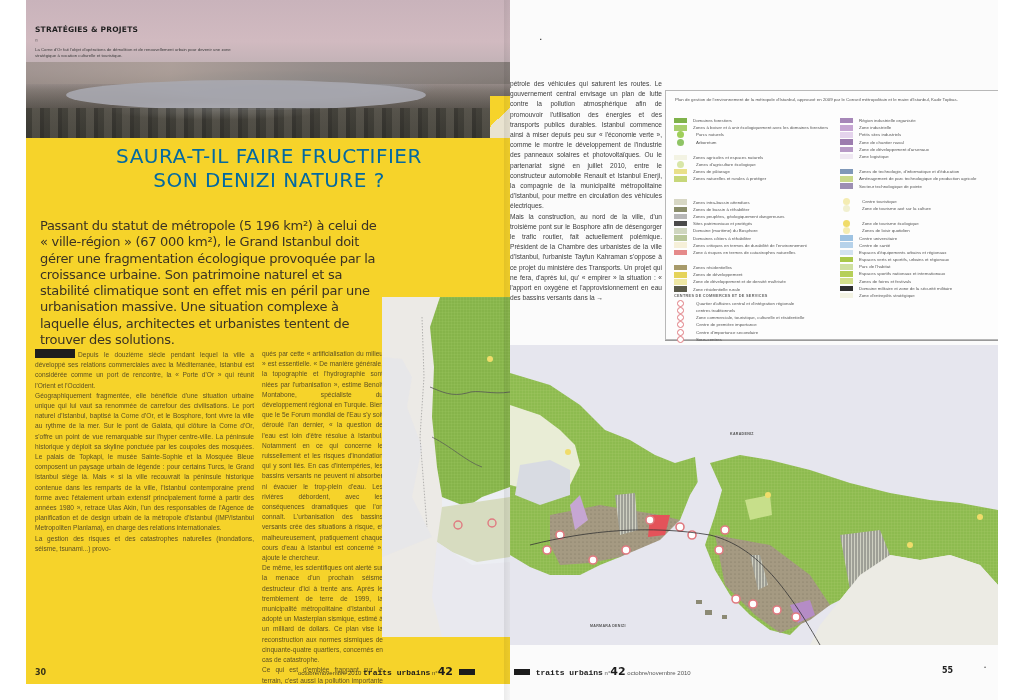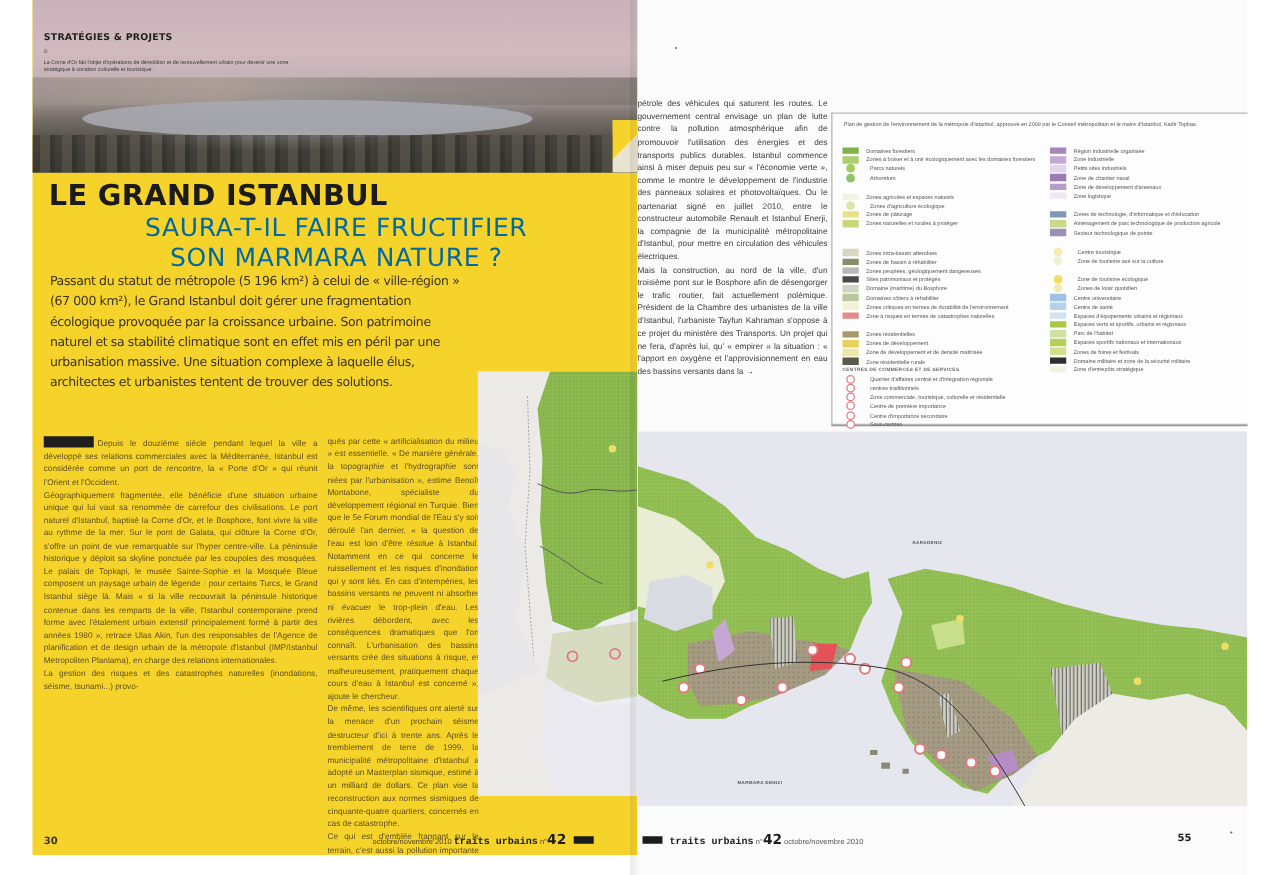--- a/index.html
+++ b/index.html
@@ -27,21 +27,21 @@
   .photo .fold { position: absolute; right: 0; top: 96px; width: 20px; height: 42px; background: linear-gradient(135deg, #f6d32a 50%, #e9e3d0 50%); }
 
   .section-label { position: absolute; left: 9px; top: 25px; font-family: "DejaVu Sans", sans-serif; font-weight: bold; font-size: 7.5px; color: #1f1f1f; letter-spacing: .2px; }
   .caption-mark { position: absolute; left: 9px; top: 38px; font-size: 4px; color: #333; }
   .photo-caption { position: absolute; left: 9px; top: 47px; width: 210px; font-size: 4.3px; line-height: 5.6px; color: #3a3a3a; }
 
   .headline { position: absolute; left: 13px; top: 144px; width: 460px; }
   .headline .h-main { font-family: "DejaVu Sans", sans-serif; font-weight: bold; font-size: 23px; color: #1b1b1b; letter-spacing: .3px; line-height: 26px; }
   .headline .h-sub { font-family: "DejaVu Sans", sans-serif; font-size: 20px; color: #0369a1; line-height: 24px; letter-spacing: .5px; text-align: center; }
 
-  .chapo { position: absolute; left: 14px; top: 218px; width: 340px; font-family: "DejaVu Sans", sans-serif; font-size: 10px; line-height: 16.3px; color: #3b3324; letter-spacing: -0.3px; }
+  .chapo { position: absolute; left: 14px; top: 218px; width: 340px; font-family: "DejaVu Sans", sans-serif; font-size: 13px; line-height: 16.3px; color: #3b3324; letter-spacing: -0.3px; }
 
   .col { position: absolute; font-size: 6.6px; line-height: 10.2px; color: #5d5023; text-align: justify; }
   .col.c1 { left: 9px; top: 349px; width: 219px; }
   .col.c2 { left: 236px; top: 349px; width: 121px; }
   .col p { text-indent: 0; margin: 0; }
   .dropblock { display: inline-block; width: 40px; height: 9px; background: #1e1e1e; vertical-align: -1px; margin-right: 3px; }
 
   .folio-left { position: absolute; left: 9px; top: 668px; font-family: "DejaVu Sans", sans-serif; font-weight: bold; font-size: 8px; color: #3a3418; }
   .footer-left { position: absolute; left: 272px; top: 665px; font-size: 6px; color: #4a4222; white-space: nowrap; }
   .footer-left .brand, .footer-right .brand { font-family: Liberation Mono, monospace; font-weight: bold; font-size: 8px; color: #1c1c1c; }
@@ -91,23 +91,22 @@
       <div class="ridge"></div>
       <div class="water"></div>
       <div class="trees"></div>
       <div class="fold"></div>
       <div class="section-label">STRATÉGIES &amp; PROJETS</div>
       <div class="caption-mark">©</div>
       <div class="photo-caption">La Corne d'Or fait l'objet d'opérations de démolition et de renouvellement urbain pour devenir une zone stratégique à vocation culturelle et touristique.</div>
     </div>
 
     <div class="headline">
-      <div class="h-main">LE GRAND ISTANBUL</div>
       <div class="h-sub">SAURA-T-IL FAIRE FRUCTIFIER</div>
-      <div class="h-sub">SON MARMARA NATURE ?</div>
+      <div class="h-sub">SON DENIZI NATURE ?</div>
     </div>
 
     <div class="chapo">Passant du statut de métropole (5 196 km²) à celui de « ville-région » (67 000 km²), le Grand Istanbul doit gérer une fragmentation écologique provoquée par la croissance urbaine. Son patrimoine naturel et sa stabilité climatique sont en effet mis en péril par une urbanisation massive. Une situation complexe à laquelle élus, architectes et urbanistes tentent de trouver des solutions.</div>
 
     <div class="col c1">
       <p><span class="dropblock"></span><span>Depuis le douzième siècle pendant lequel la ville a développé ses relations commerciales avec la Méditerranée, Istanbul est considérée comme un port de rencontre, la « Porte d'Or » qui réunit l'Orient et l'Occident.</span></p>
       <p>Géographiquement fragmentée, elle bénéficie d'une situation urbaine unique qui lui vaut sa renommée de carrefour des civilisations. Le port naturel d'Istanbul, baptisé la Corne d'Or, et le Bosphore, font vivre la ville au rythme de la mer. Sur le pont de Galata, qui clôture la Corne d'Or, s'offre un point de vue remarquable sur l'hyper centre-ville. La péninsule historique y déploit sa skyline ponctuée par les coupoles des mosquées. Le palais de Topkapi, le musée Sainte-Sophie et la Mosquée Bleue composent un paysage urbain de légende : pour certains Turcs, le Grand Istanbul siège là. Mais « si la ville recouvrait la péninsule historique contenue dans les remparts de la ville, l'Istanbul contemporaine prend forme avec l'étalement urbain extensif principalement formé à partir des années 1980 », retrace Ulas Akin, l'un des responsables de l'Agence de planification et de design urbain de la métropole d'Istanbul (IMP/Istanbul Metropoliten Planlama), en charge des relations internationales.</p>
       <p>La gestion des risques et des catastrophes naturelles (inondations, séisme, tsunami...) provo-</p>
     </div>
 

